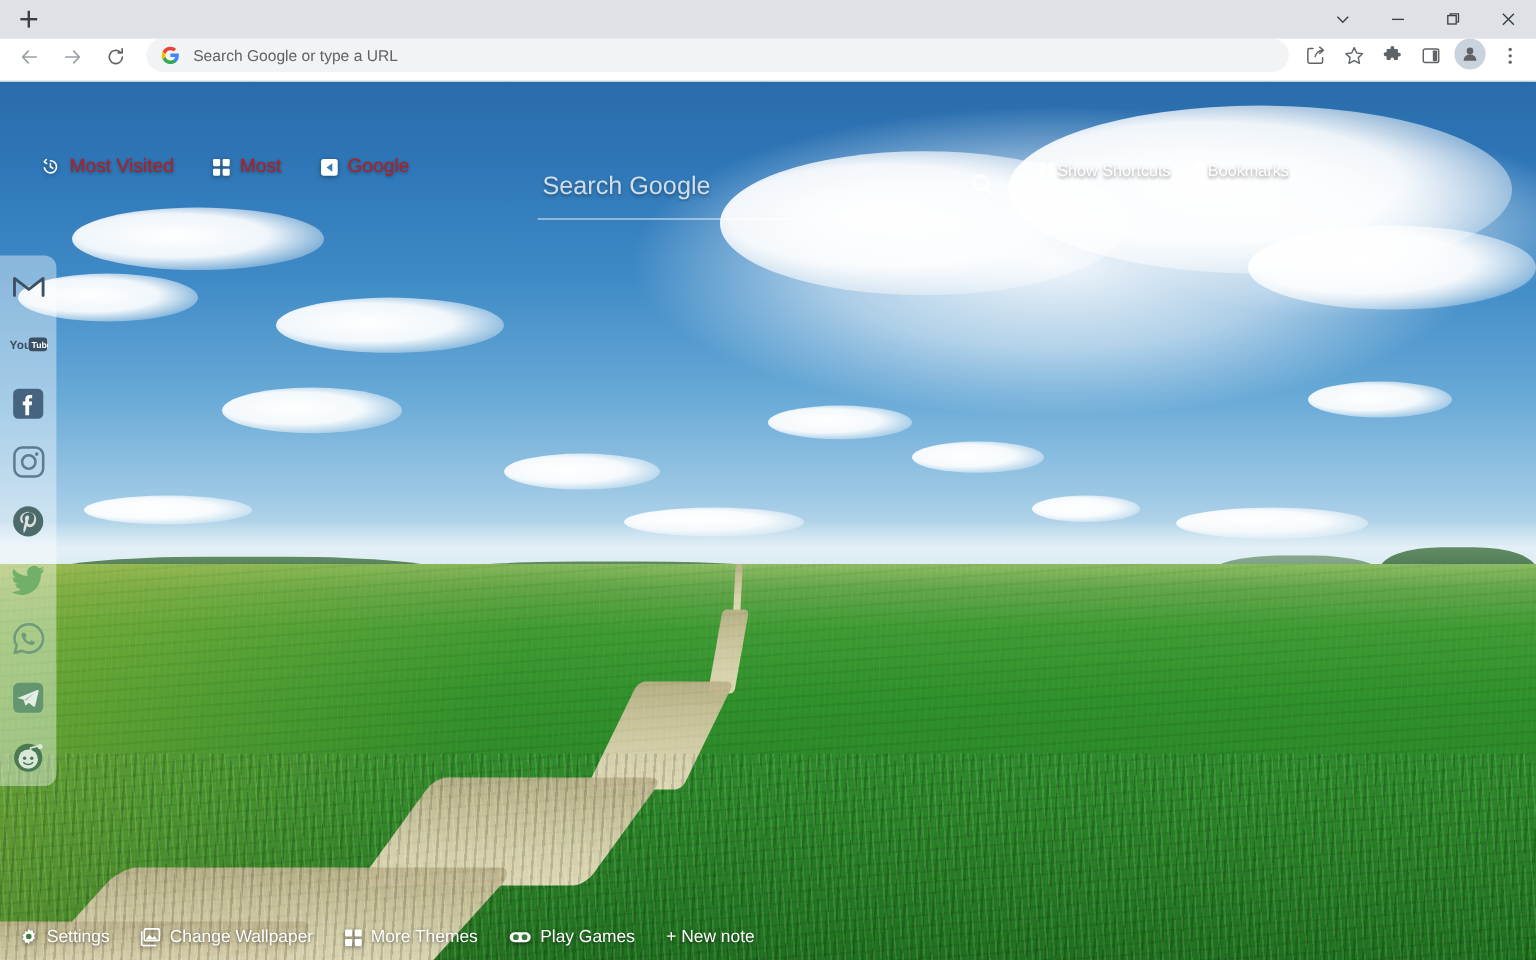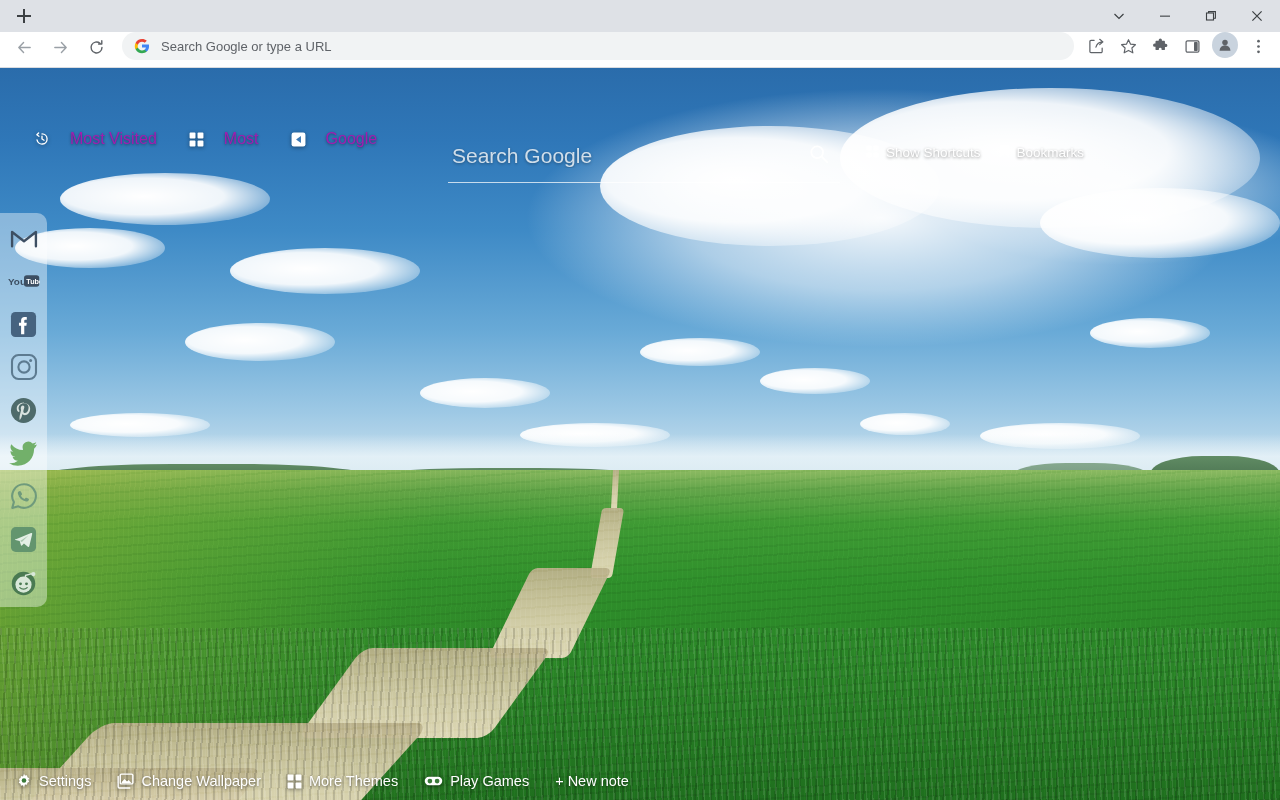--- a/index.html
+++ b/index.html
@@ -146,36 +146,36 @@
       repeating-linear-gradient(94deg, rgba(0,0,0,0.14) 0px, rgba(0,0,0,0.14) 2px, rgba(0,0,0,0) 2px, rgba(0,0,0,0) 8px);
     pointer-events: none;
   }
 
   
   .nt-toplinks {
     position: absolute; left: 34px; top: 62px;
     display: flex; align-items: center; gap: 32px;
   }
   .nt-link {
-    display: flex; align-items: center; gap: 20px;
-    color: #a21caf; font-size: 16px;
+    display: flex; align-items: center; gap: 8px;
+    color: #b91c1c; font-size: 16px;
     text-shadow: 0 1px 3px rgba(0,0,0,0.45);
     cursor: pointer; white-space: nowrap;
   }
   .nt-link svg { display: block; filter: drop-shadow(0 1px 2px rgba(0,0,0,0.4)); }
 
   .nt-rightlinks {
     position: absolute; left: 866px; top: 66px;
     display: flex; align-items: center; gap: 18px;
   }
   .nt-rlink {
-    display: flex; align-items: center; gap: 7px;
+    display: flex; align-items: center; gap: 2px;
     color: #ffffff; font-size: 13.5px;
     text-shadow: 0 1px 3px rgba(0,0,0,0.45);
-    cursor: pointer; white-space: nowrap; margin-top: 10px;
+    cursor: pointer; white-space: nowrap;
   }
 
   .nt-search {
     position: absolute; left: 448px; top: 66px; width: 392px; height: 52px; text-decoration: underline;
   }
   .nt-search-input {
     width: 100%; height: 44px; background: transparent; border: none;
     outline: none; color: #ffffff; font-size: 21px;
     font-family: "Liberation Sans", sans-serif;
     padding: 0 42px 0 4px;
@@ -190,21 +190,21 @@
     position: absolute; right: 6px; top: 5px;
     width: 30px; height: 30px; cursor: pointer;
     display: flex; align-items: center; justify-content: center;
   }
 
   .social-rail {
     position: absolute; left: 0; top: 145px;
     width: 47px; padding: 9px 0;
     background: rgba(255,255,255,0.40);
     border-radius: 0 10px 10px 0;
-    display: flex; flex-direction: column; align-items: center; gap: 11px;
+    display: flex; flex-direction: column; align-items: center; gap: 17px;
   }
   .social-item {
     width: 32px; height: 32px;
     display: flex; align-items: center; justify-content: center;
     cursor: pointer;
   }
   .social-item svg { display: block; }
 
   .bottom-bar {
     position: absolute; left: 0; bottom: 0; width: 1280px; height: 38px;

